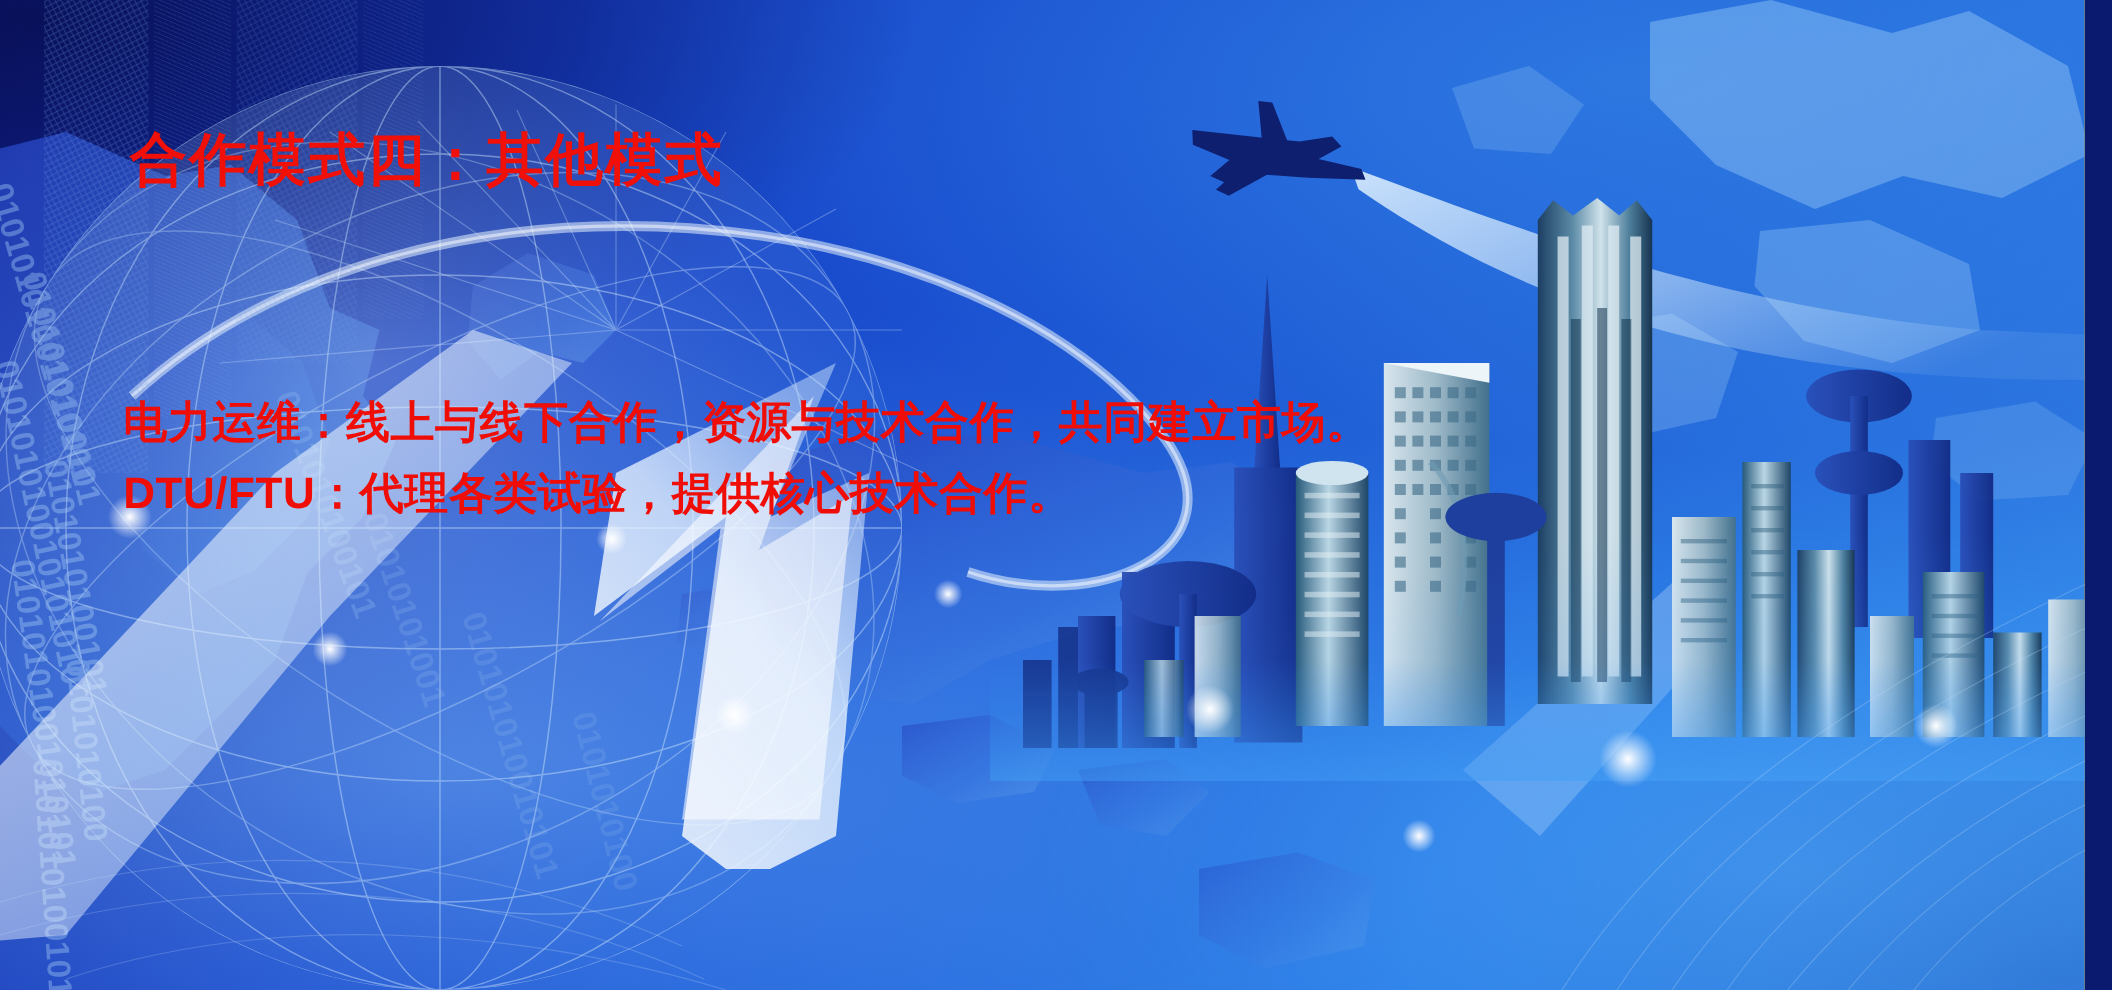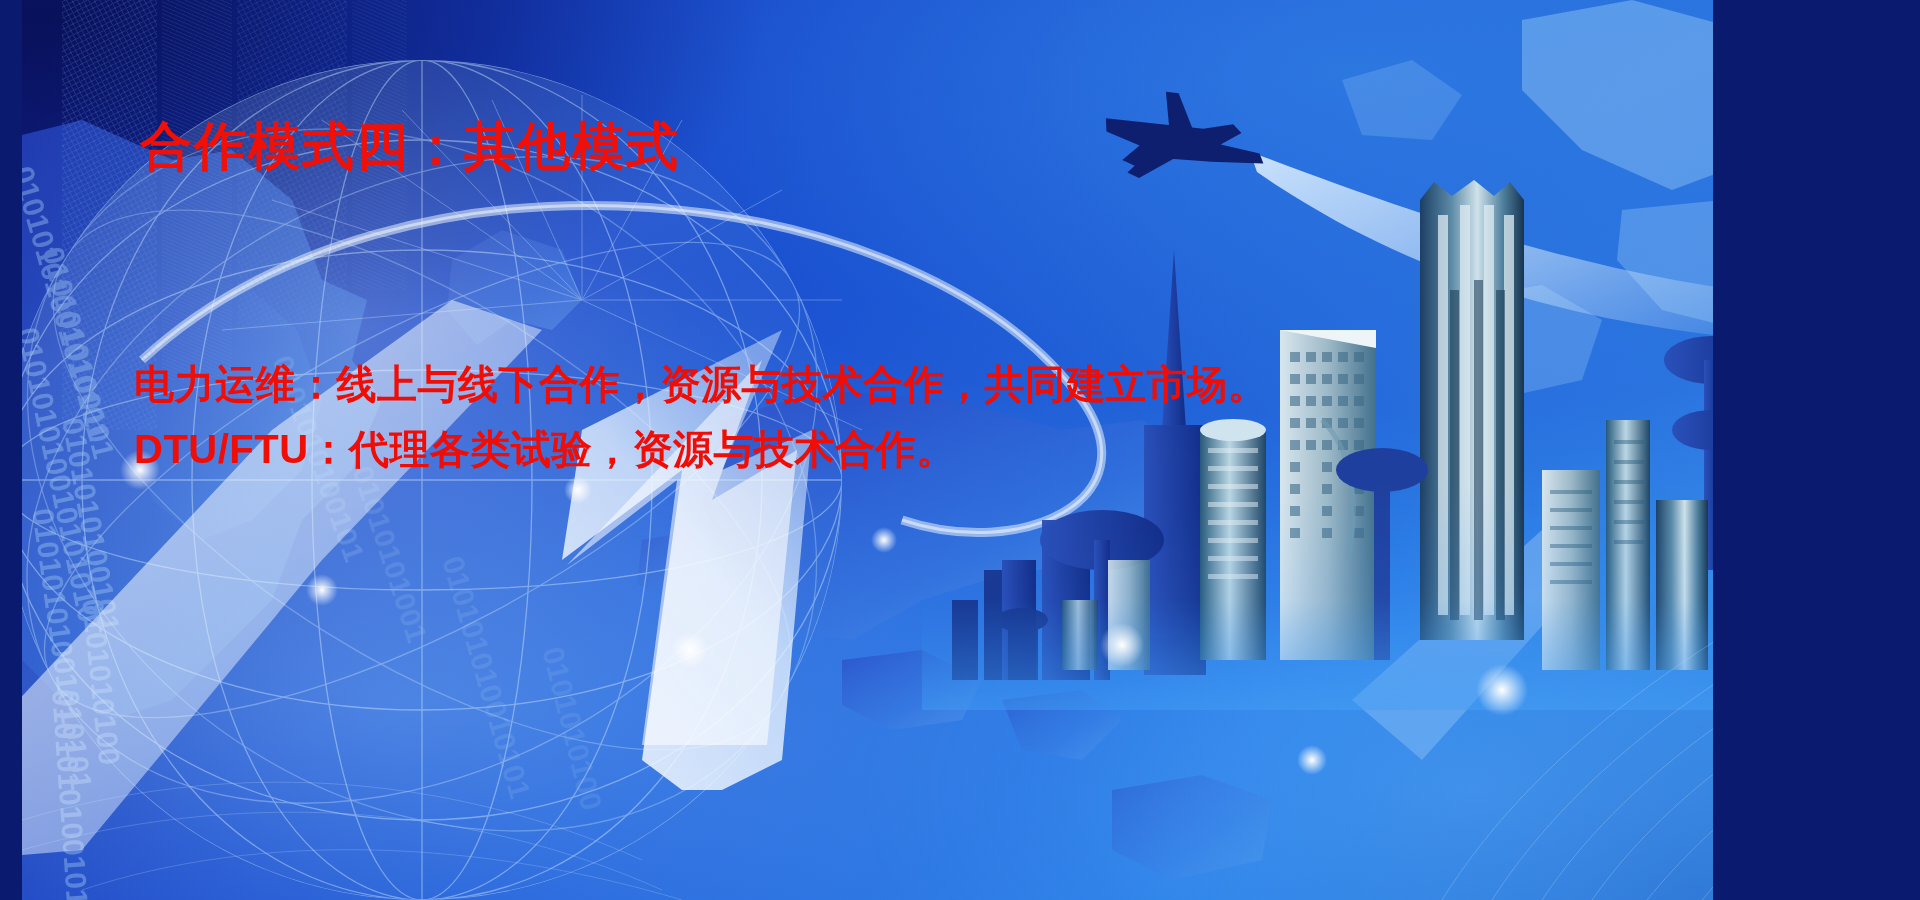--- a/index.html
+++ b/index.html
@@ -3,26 +3,25 @@
 <meta charset="utf-8">
 <title>Slide</title>
 <style>
   html, body {
     margin: 0;
     padding: 0;
     background: #0a1a6e;
   }
   #slide {
     position: relative;
-    width: 1691px;
+    width: 1895px;
     height: 900px;
     overflow: hidden;
     font-family: "Liberation Sans", "DejaVu Sans", sans-serif;
     background: #fde047;
-    margin-left: 22px;
   }
 
   
   .layer { position: absolute; inset: 0; }
 
   
   .bg-sky {
     background:
       radial-gradient(120% 90% at 78% 8%, rgba(46,120,225,0.85) 0%, rgba(25,70,200,0.35) 42%, rgba(12,32,140,0.0) 72%),
       linear-gradient(118deg,
@@ -445,16 +444,16 @@
       <path d="M 0,820 C 200,760 420,770 620,860"></path>
       <path d="M 0,850 C 210,790 440,800 640,890"></path>
       <path d="M 60,890 C 240,830 460,840 660,900"></path>
     </g>
   </svg>
 
   <div class="title">合作模式四：其他模式</div>
 
   <div class="body-block">
     <div class="body-line">电力运维：线上与线下合作，资源与技术合作，共同建立市场。</div>
-    <div class="body-line">DTU/FTU：代理各类试验，资源与技术合作。</div>
+    <div class="body-line">DTU/FTU：代理各类试验，提供核心技术合作。</div>
   </div>
 
 </div>
 
 </body></html>

